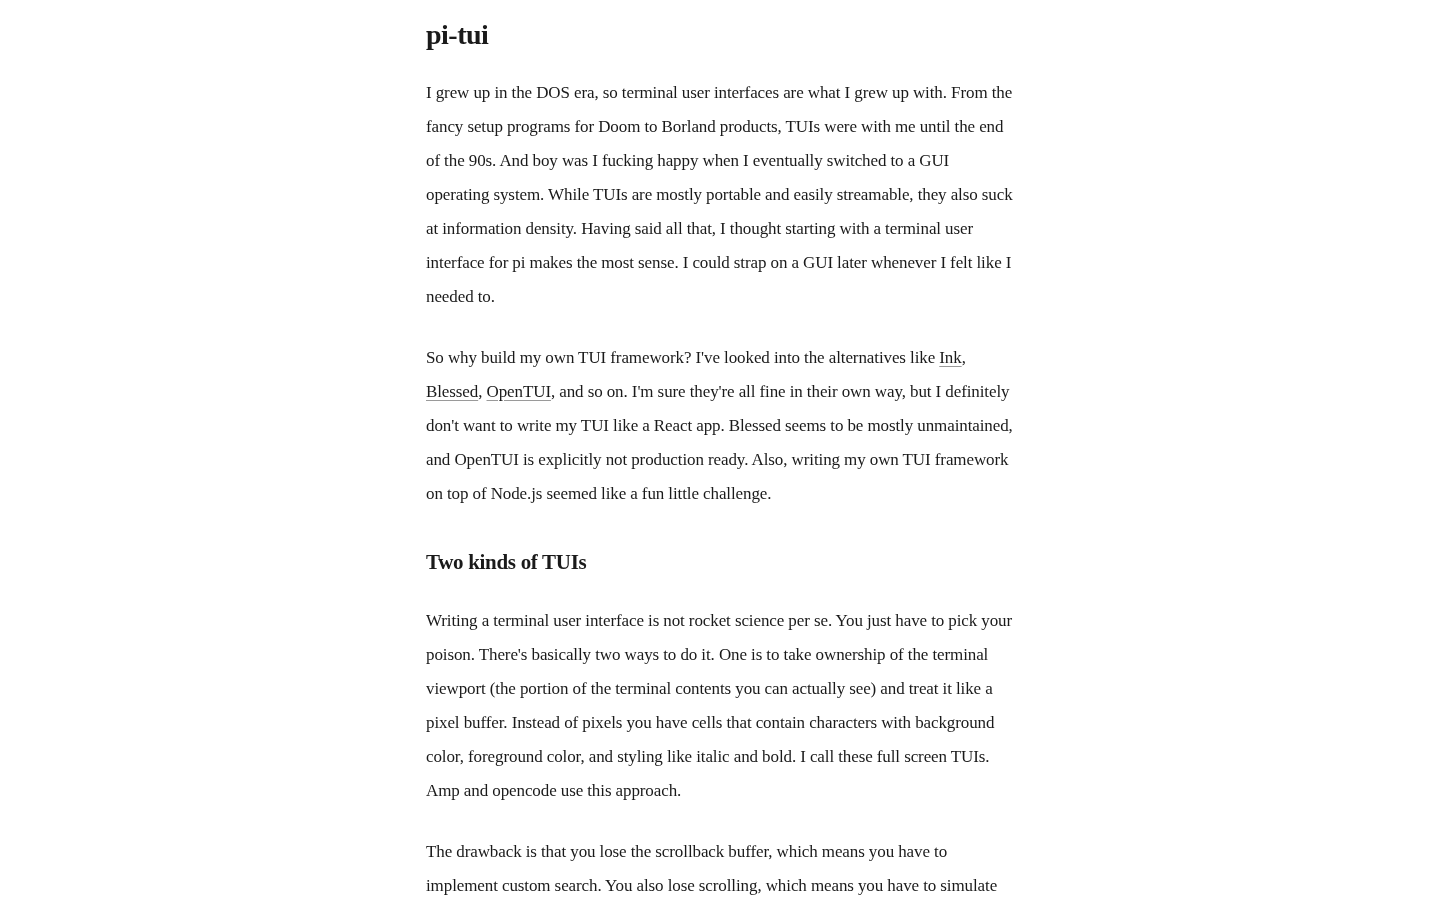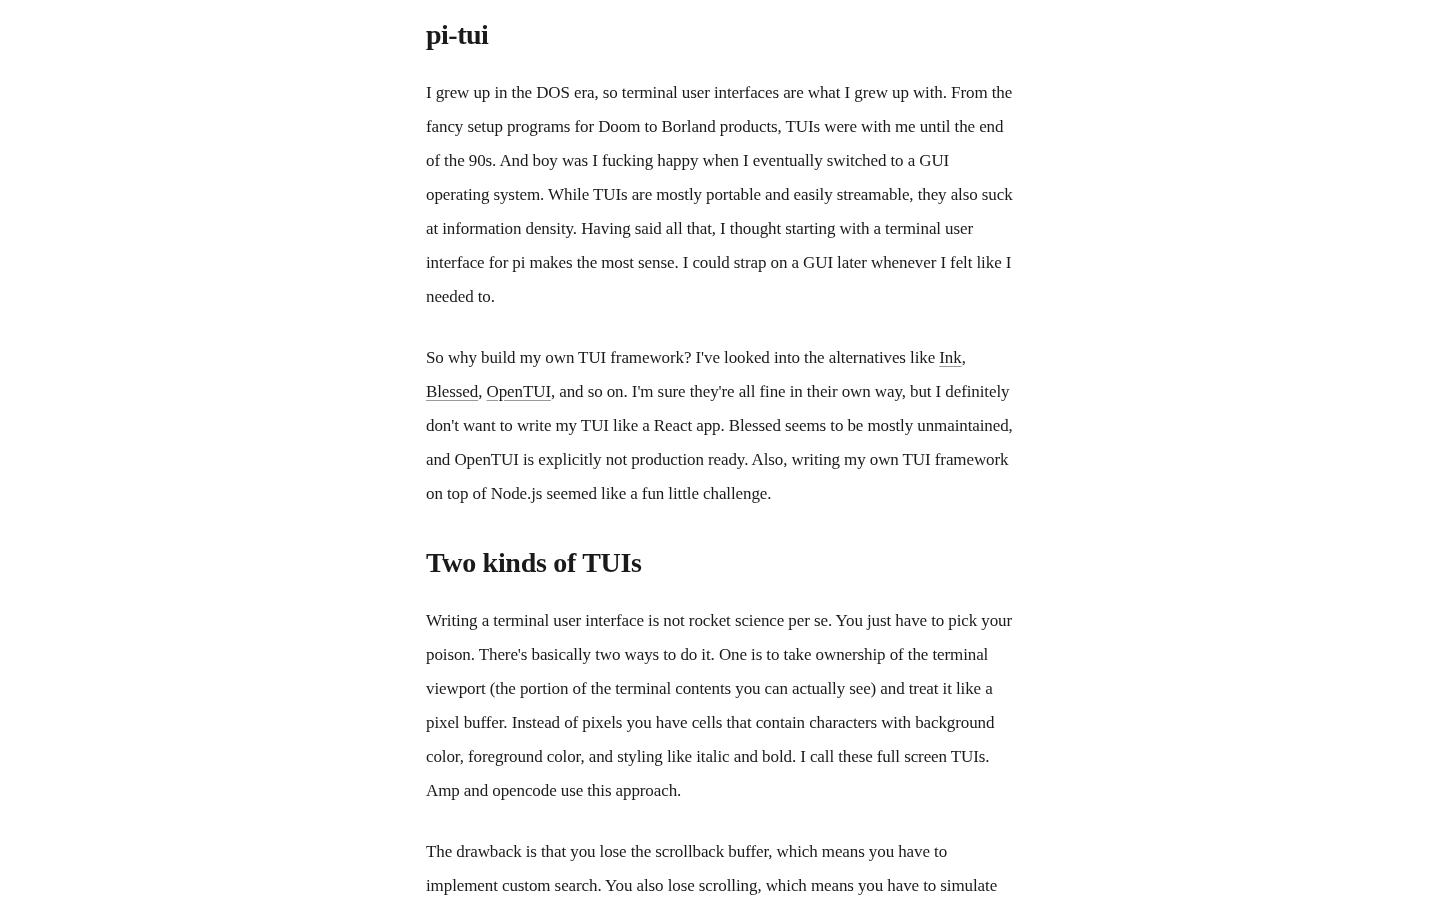--- a/index.html
+++ b/index.html
@@ -23,21 +23,21 @@
     font-family: Liberation Serif, serif;
   }
   h1.page-title {
     font-size: 28px;
     line-height: 32px;
     font-weight: 700;
     letter-spacing: -0.5px;
     margin: 0 0 25px 0;
   }
   h2.section-heading {
-    font-size: 28px;
+    font-size: 21px;
     line-height: 27px;
     font-weight: 700;
     letter-spacing: -0.3px;
     margin: 38px 0 28px 0;
   }
   p.body-paragraph {
     font-size: 17px;
     line-height: 34px;
     margin: 0 0 27px 0;
     letter-spacing: -0.1px;

